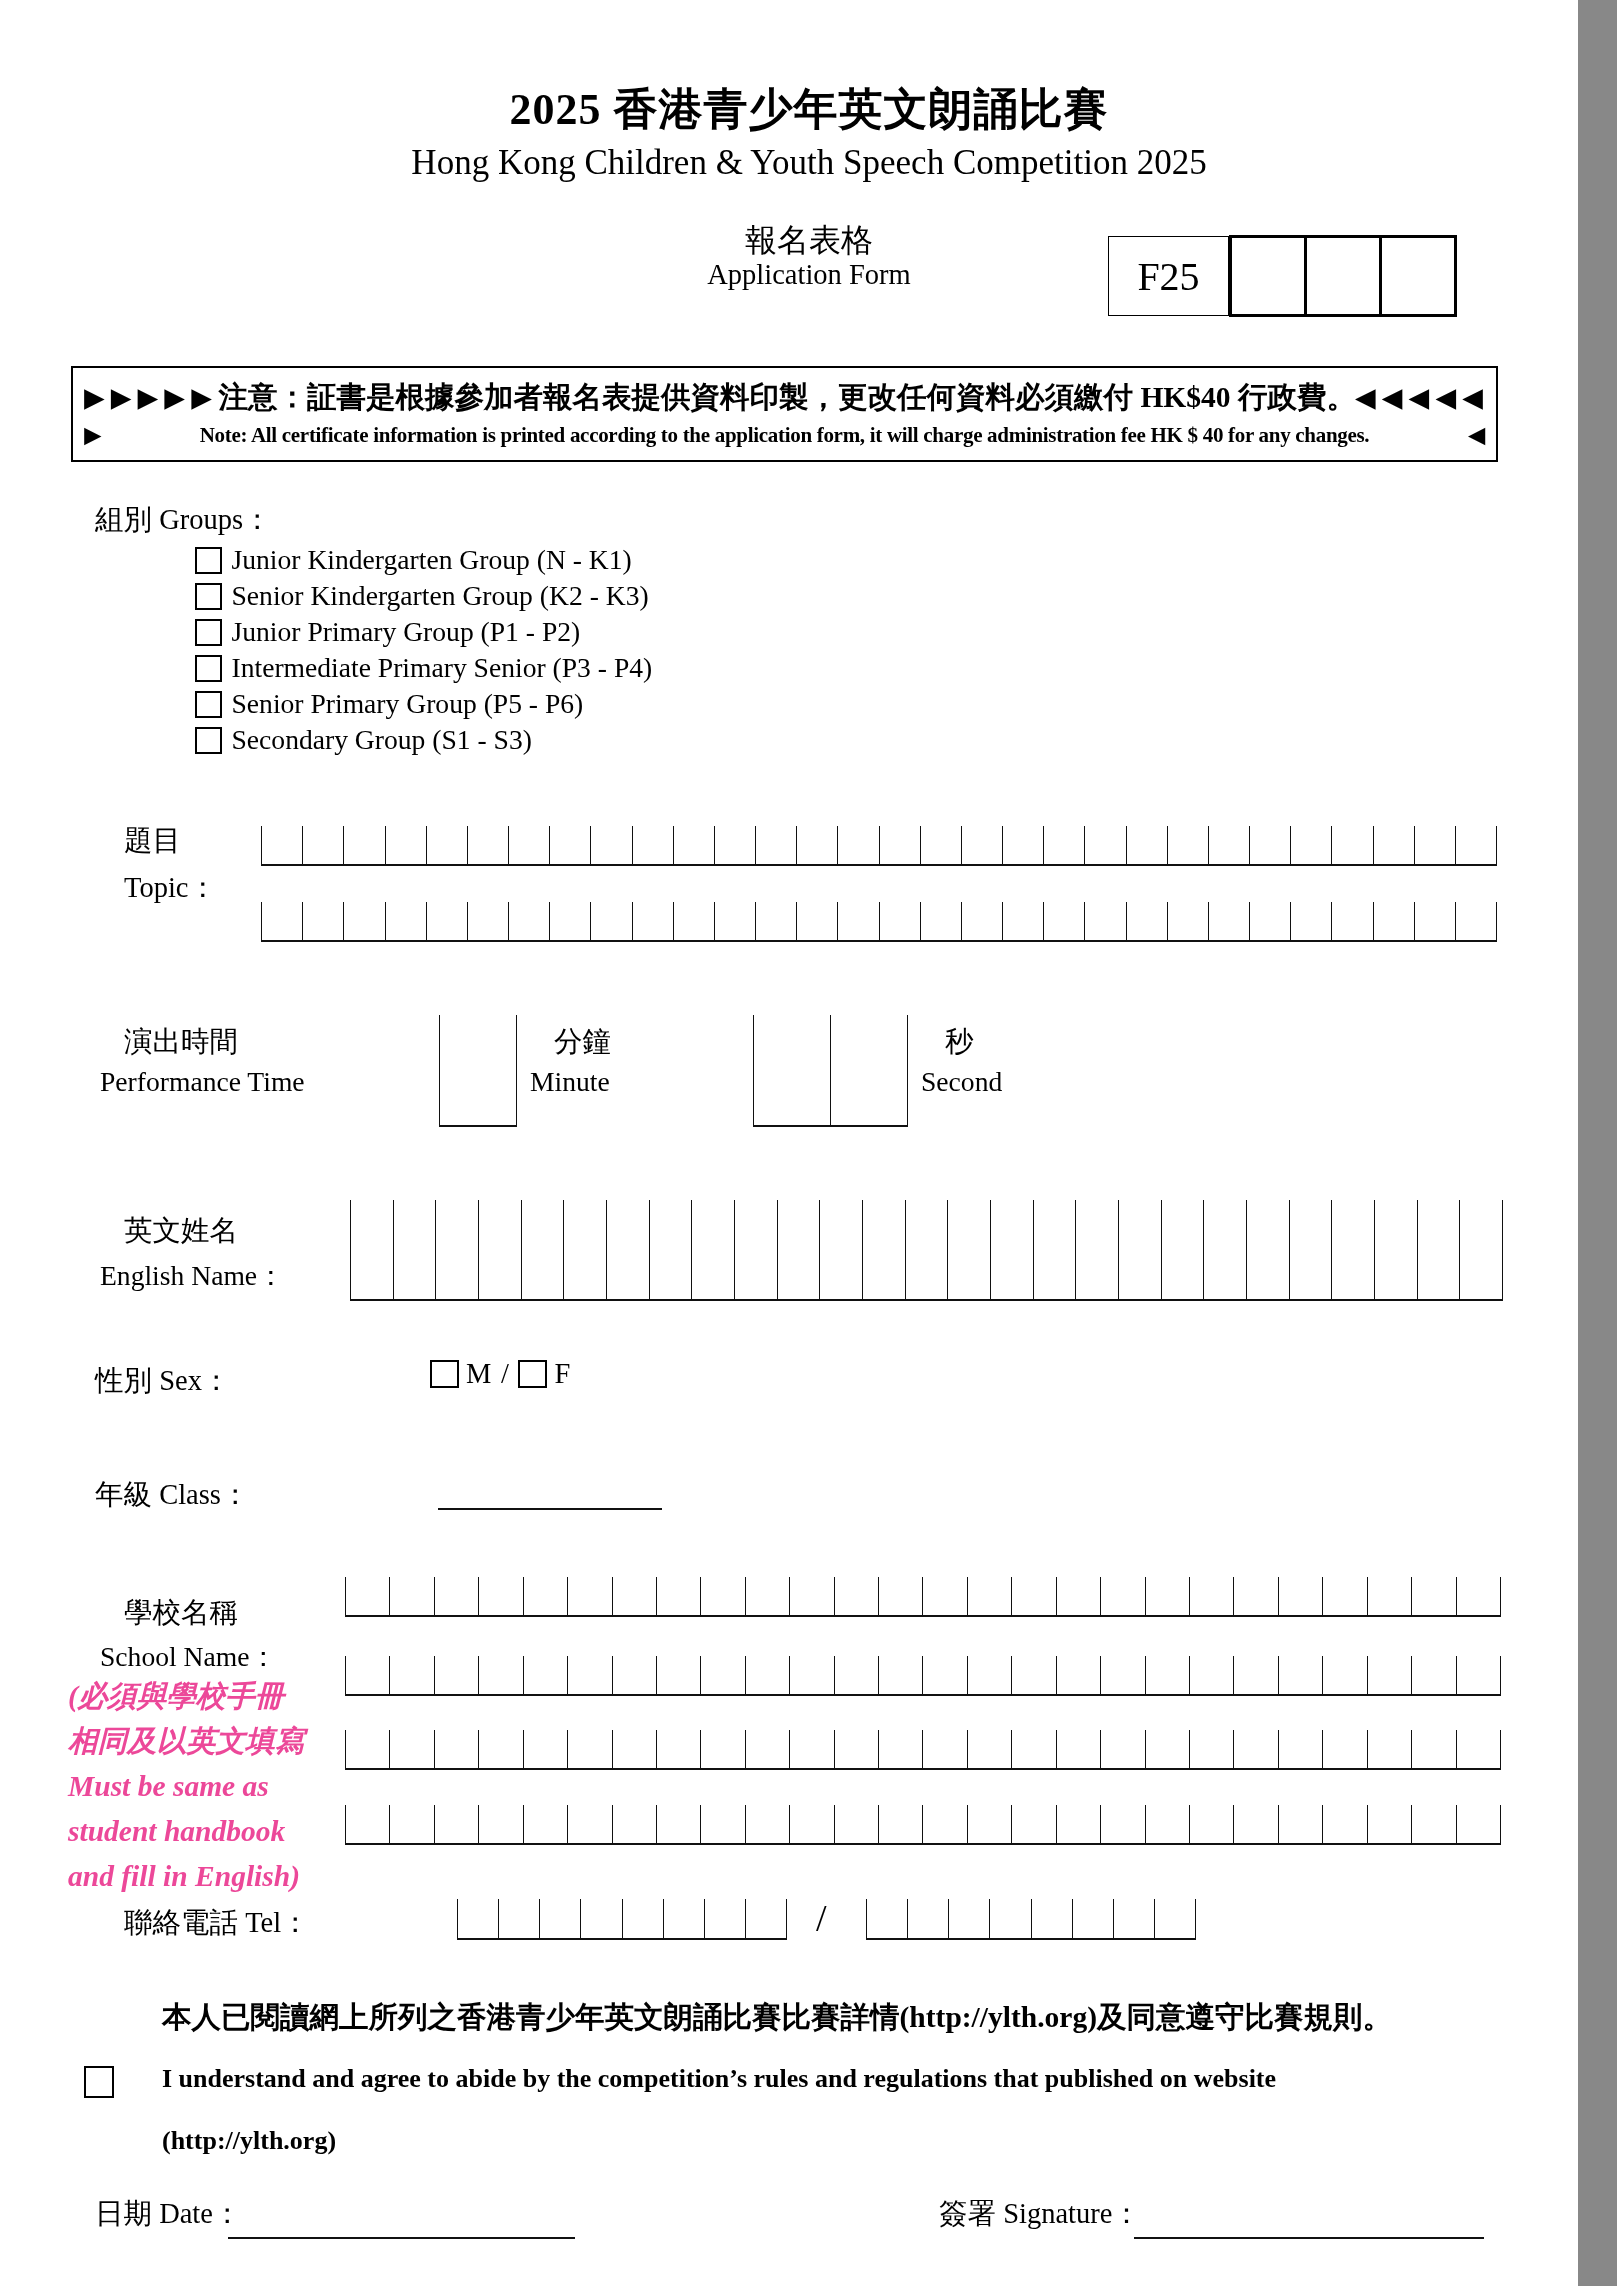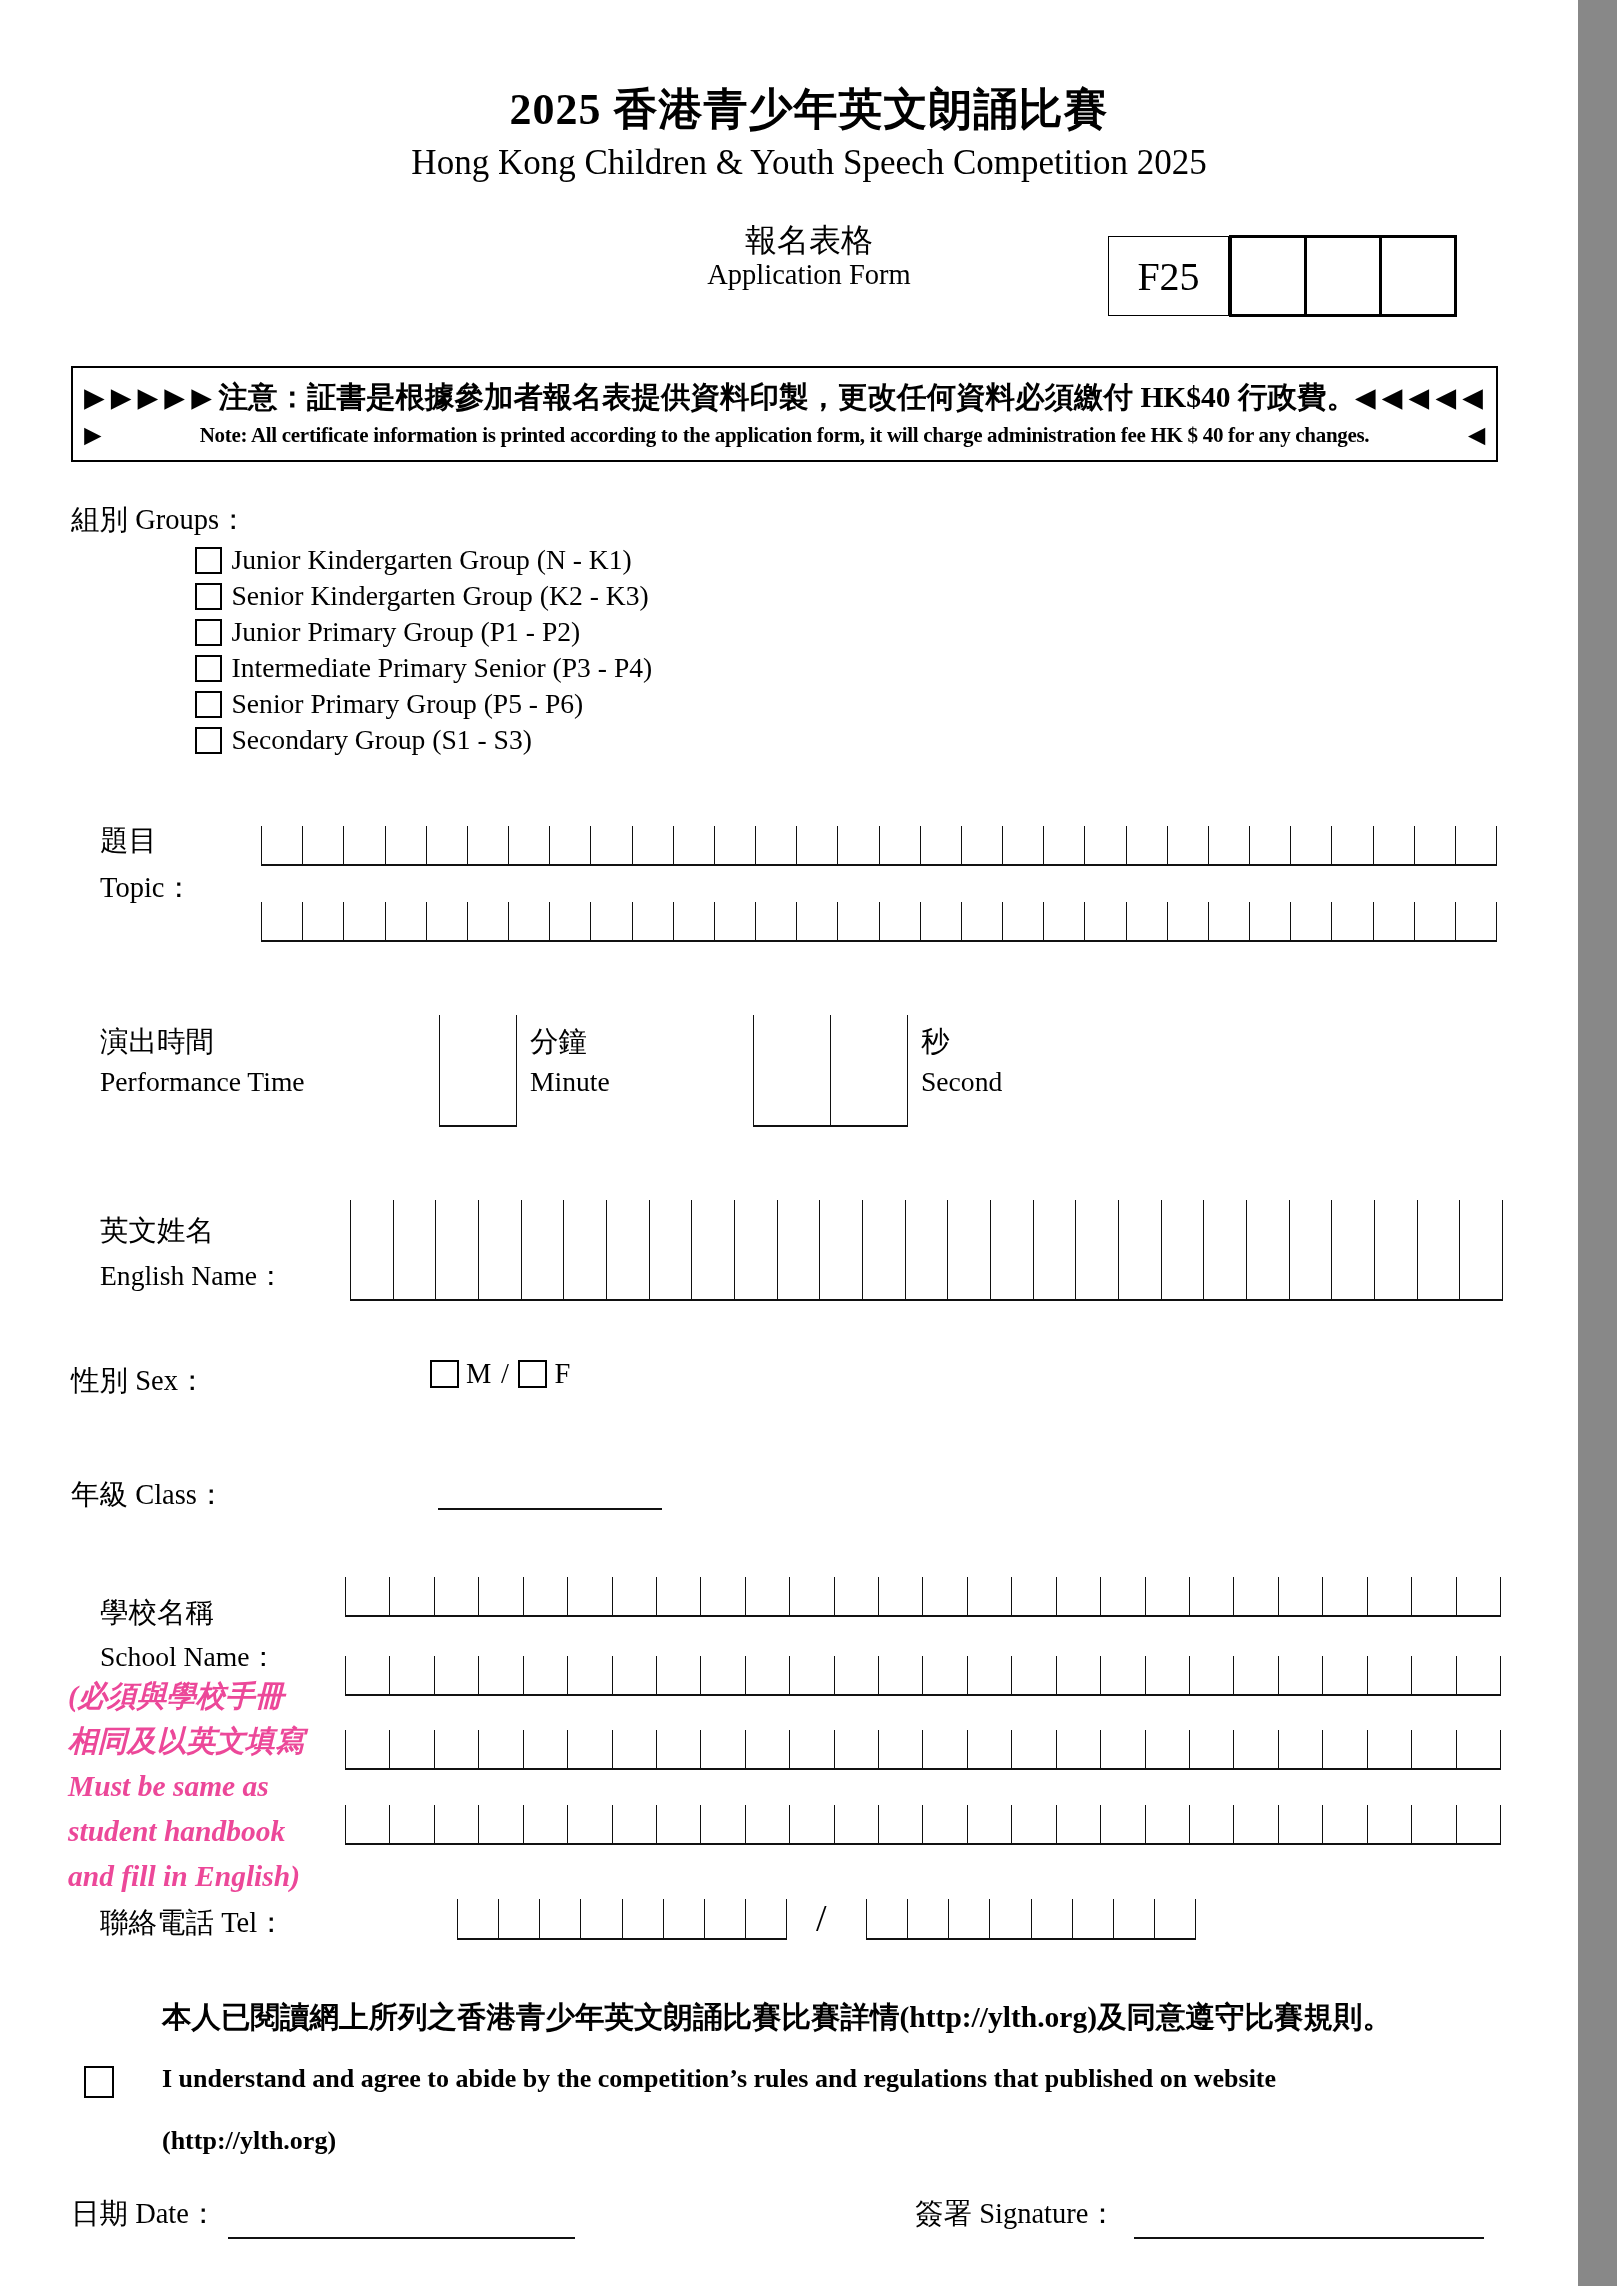--- a/index.html
+++ b/index.html
@@ -4,21 +4,21 @@
 <style>
   html,body{margin:0;padding:0;background:#888;}
   .page{
     position:relative; width:1578px; height:2286px; background:#ffffff;
     font-family:Liberation Serif, serif; color:#000; overflow:hidden;
   }
   .abs{position:absolute;}
   .center{left:0;width:1618px;text-align:center;}
   .zh-title{font-size:44px;font-weight:bold;letter-spacing:1px;}
   .en-title{font-size:35px;font-weight:normal;}
-  .zh-label{font-size:28.5px;}
+  .zh-label{font-size:28.5px;margin-left:24px;}
   .en-label{font-size:27.6px;}
   
   .code-cluster{left:1108px;top:235px;display:flex;align-items:center;height:82px;text-align:center;}
   .code-main{width:121px;height:80px;border:1.9px solid #000;box-sizing:border-box;
     display:flex;align-items:center;justify-content:center;font-size:40px;}
   .code-cell{width:78px;height:82px;border:3.8px solid #000;box-sizing:border-box;margin-left:-2.9px;}
   
   .notice{left:71px;top:366px;width:1427px;box-sizing:border-box;border:2.9px solid #000;
     padding:9.5px 11.4px 11.4px 11.4px;}
   .notice-line{display:flex;justify-content:space-between;align-items:center;white-space:nowrap;}

